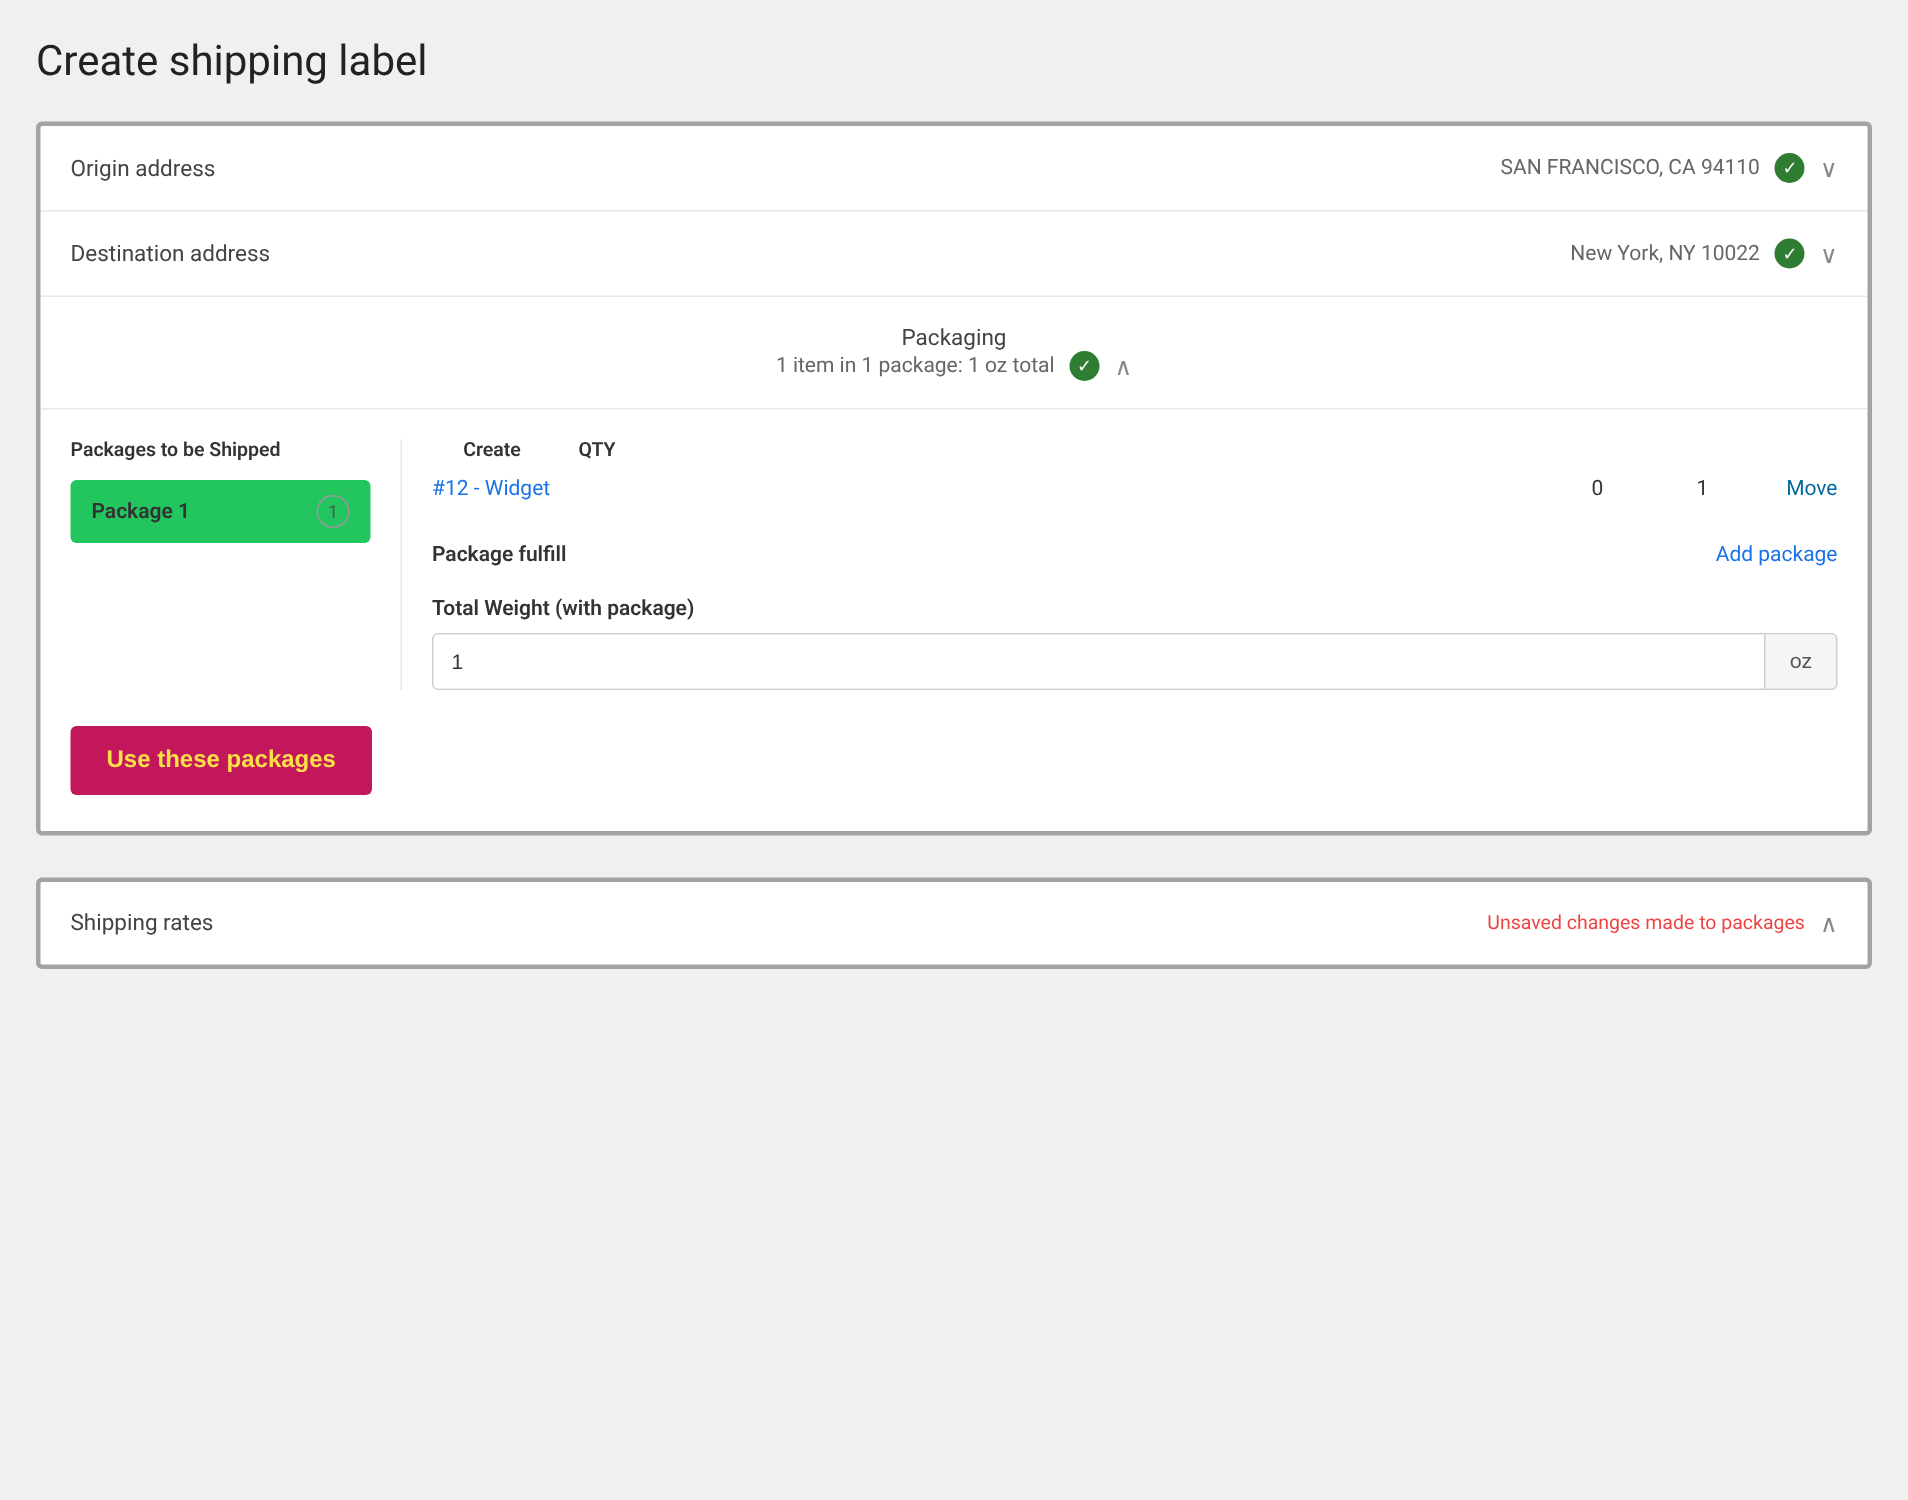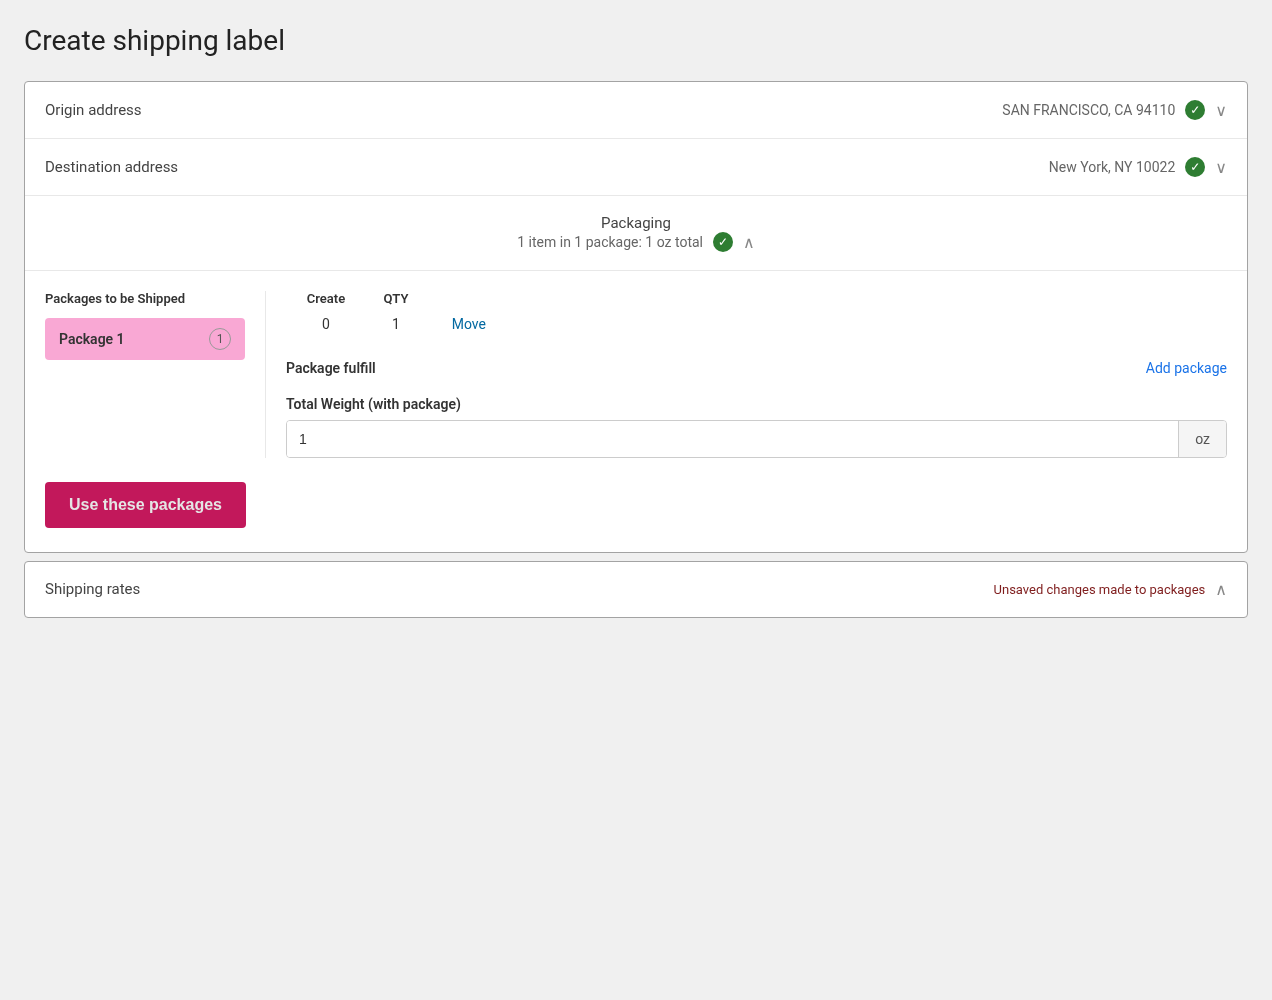--- a/index.html
+++ b/index.html
@@ -10,23 +10,23 @@
       color: #333;
     }
     .page-title {
       font-size: 28px;
       font-weight: 400;
       color: #222;
       margin-bottom: 24px;
     }
     .card {
       background: #fff;
-      border: 1px solid #a3a3a3;
-      border-radius: 4px;
-      margin-bottom: 8px;
+      border: 3px solid #a3a3a3;
+      border-radius: 4px;
+      margin-bottom: 28px;
       overflow: hidden;
     }
     .section-row {
       display: flex;
       align-items: center;
       justify-content: space-between;
       padding: 18px 20px;
       border-bottom: 1px solid #e8e8e8;
       cursor: pointer;
     }
@@ -86,21 +86,21 @@
       font-size: 13px;
       font-weight: 600;
       color: #333;
       margin-bottom: 12px;
     }
     .package-item {
       display: flex;
       align-items: center;
       justify-content: space-between;
       padding: 10px 14px;
-      background: #f9a8d4;
+      background: #22c55e;
       border-radius: 4px;
       font-size: 14px;
       font-weight: 600;
     }
     .package-badge {
       display: inline-flex;
       align-items: center;
       justify-content: center;
       width: 22px;
       height: 22px;
@@ -229,38 +229,38 @@
       font-size: 14px;
       color: #555;
       display: flex;
       align-items: center;
     }
     .use-packages-btn {
       display: inline-block;
       margin-top: 24px;
       padding: 14px 24px;
       background: #c2185b;
-      color: #e5e5e5;
+      color: #fde047;
       border: none;
       border-radius: 4px;
       font-size: 16px;
       font-weight: 600;
       cursor: pointer;
     }
     
     .shipping-rates-header {
       display: flex;
       align-items: flex-start;
       justify-content: space-between;
       padding: 18px 20px;
       cursor: pointer;
     }
     .unsaved-text {
       font-size: 13px;
-      color: #7f1d1d;
+      color: #ef4444;
     }
   </style>
 </head>
 <body>
 
 <h1 class="page-title">Create shipping label</h1>
 
 <div class="card">
 
   <div class="section-row">
@@ -303,20 +303,21 @@
 
       <div class="items-details">
 
         <div class="items-table-header">
           <span class="col-weight">Create</span>
           <span class="col-qty">QTY</span>
           <span class="col-action"></span>
         </div>
 
         <div class="items-table-row">
+          <a class="item-link col-items" href="#">#12 - Widget</a>
           <span class="item-weight col-weight">0</span>
           <span class="item-qty col-qty">1</span>
           <span class="item-move col-action">Move</span>
         </div>
 
         <div class="package-details-section">
           <div class="package-details-header">
             <span class="package-details-label">Package fulfill</span>
             <a class="add-package-link" href="#">Add package</a>
           </div>

